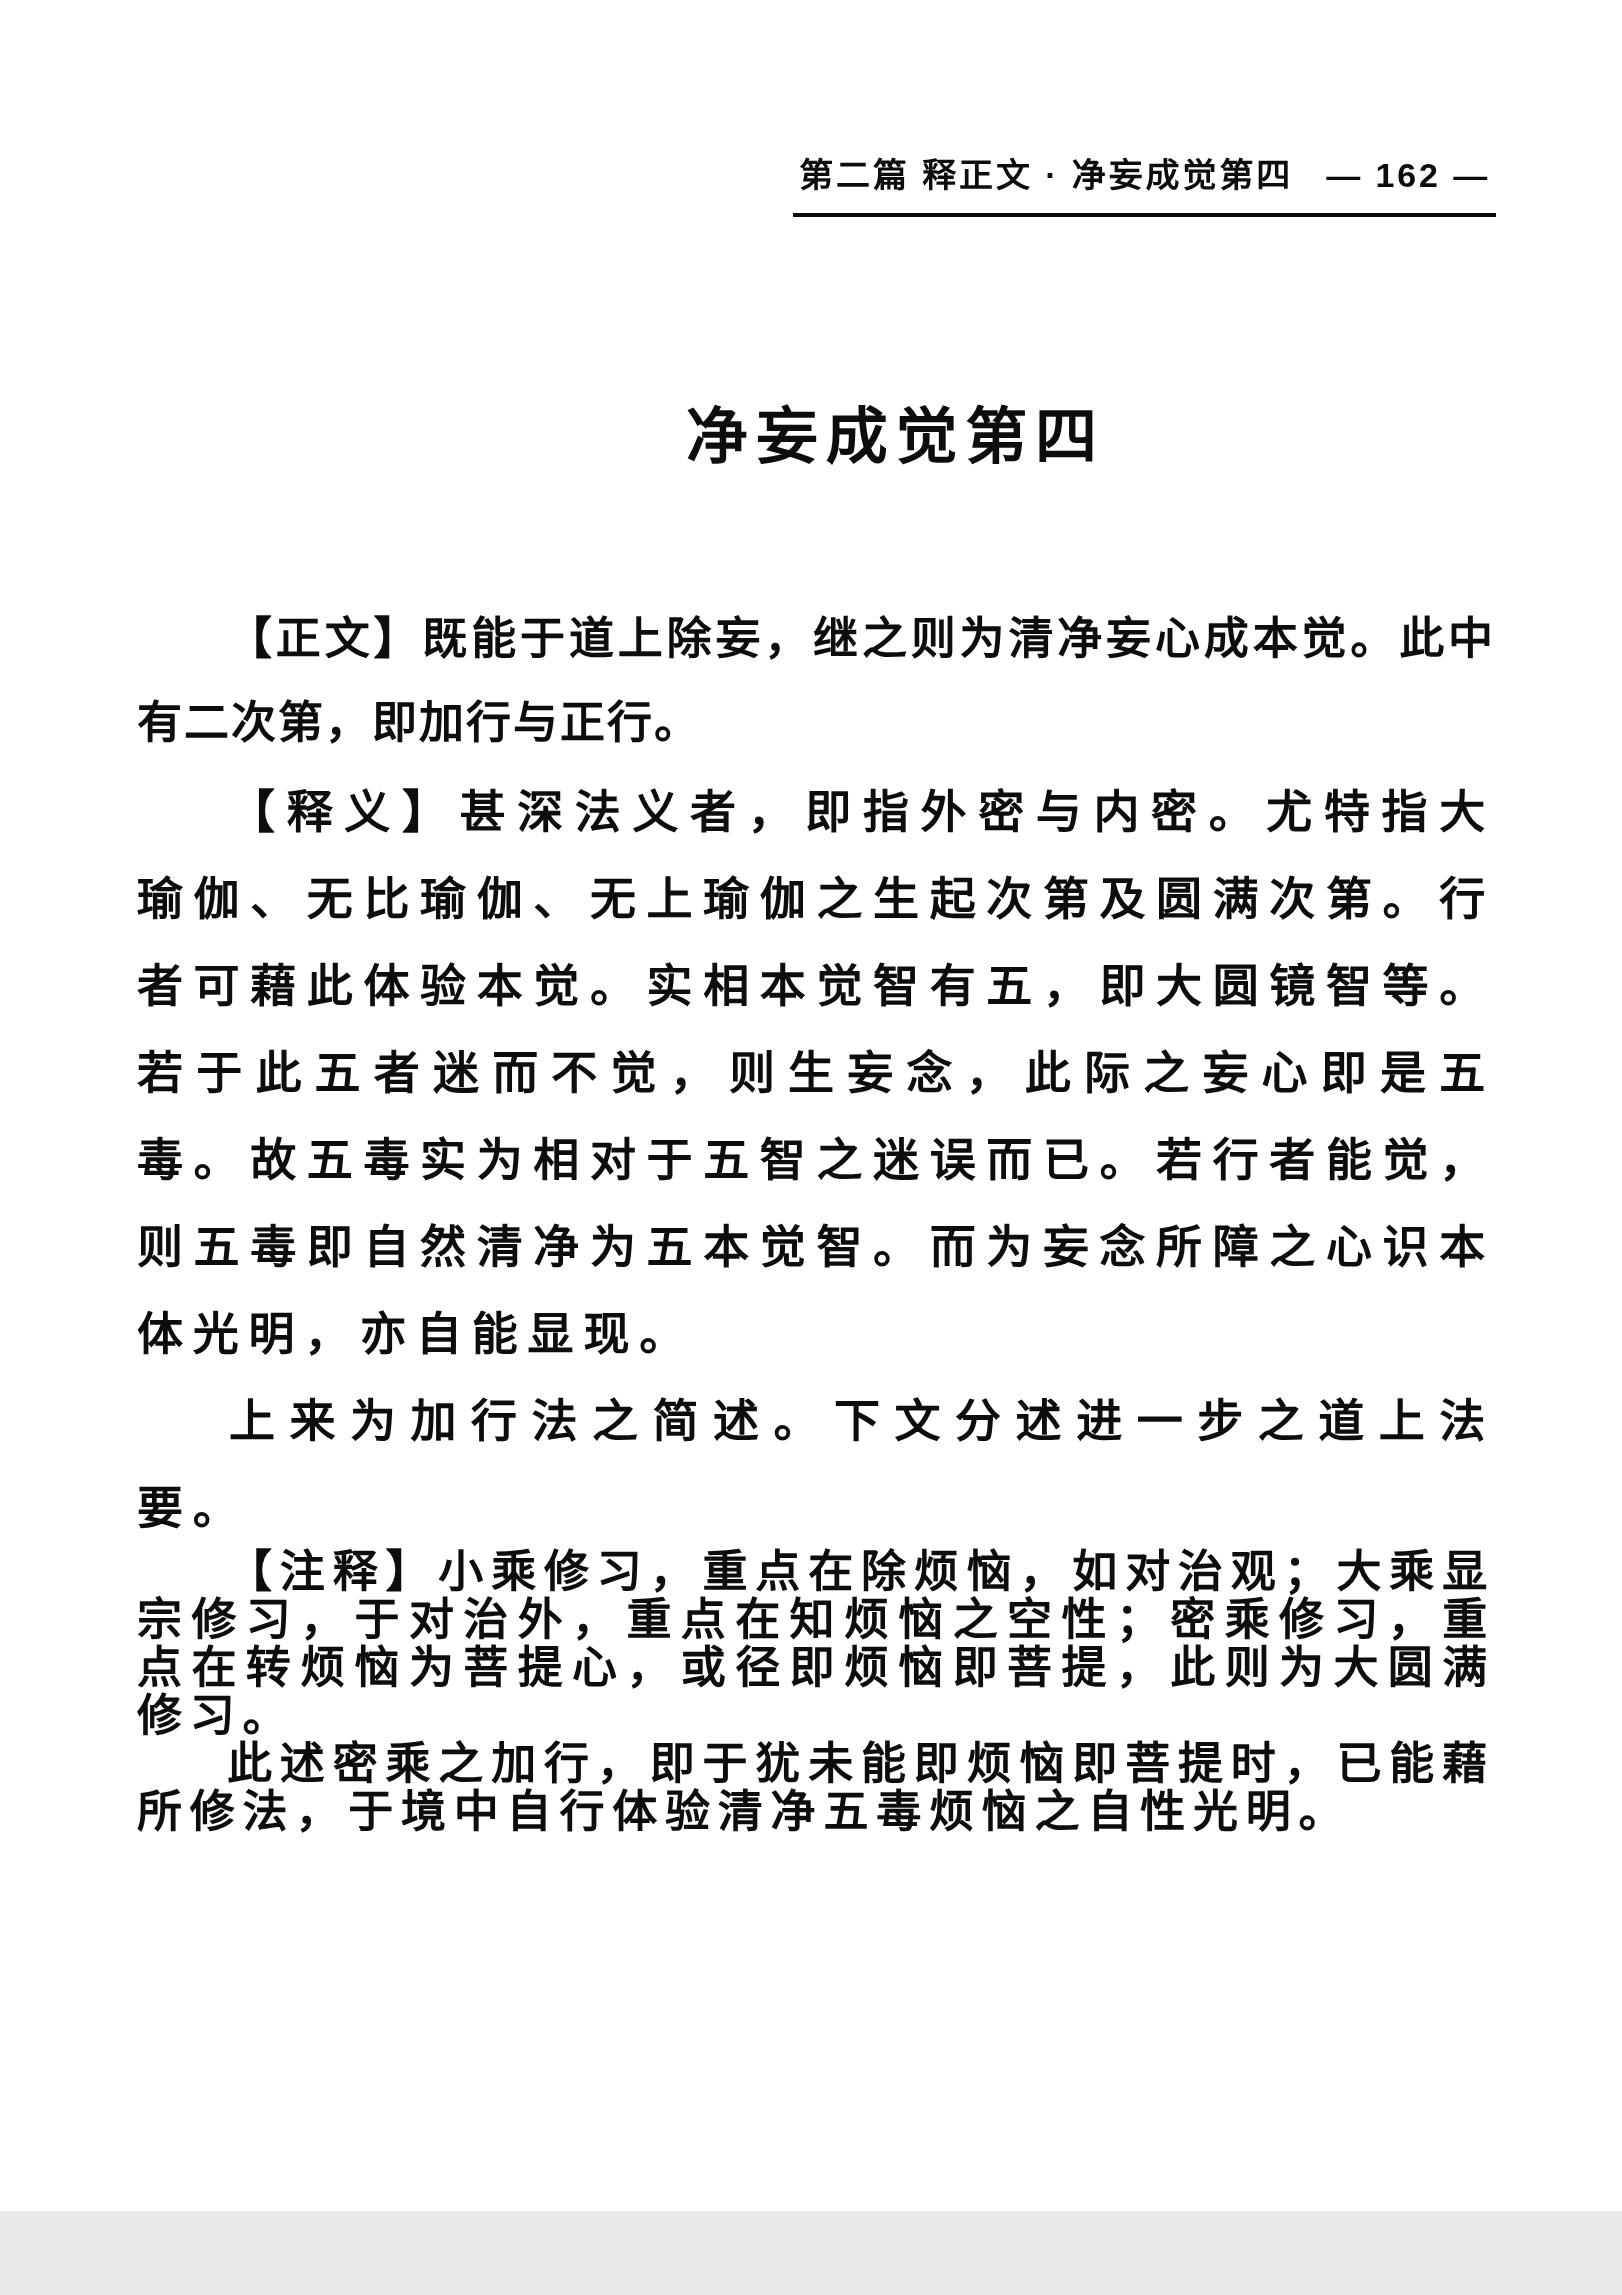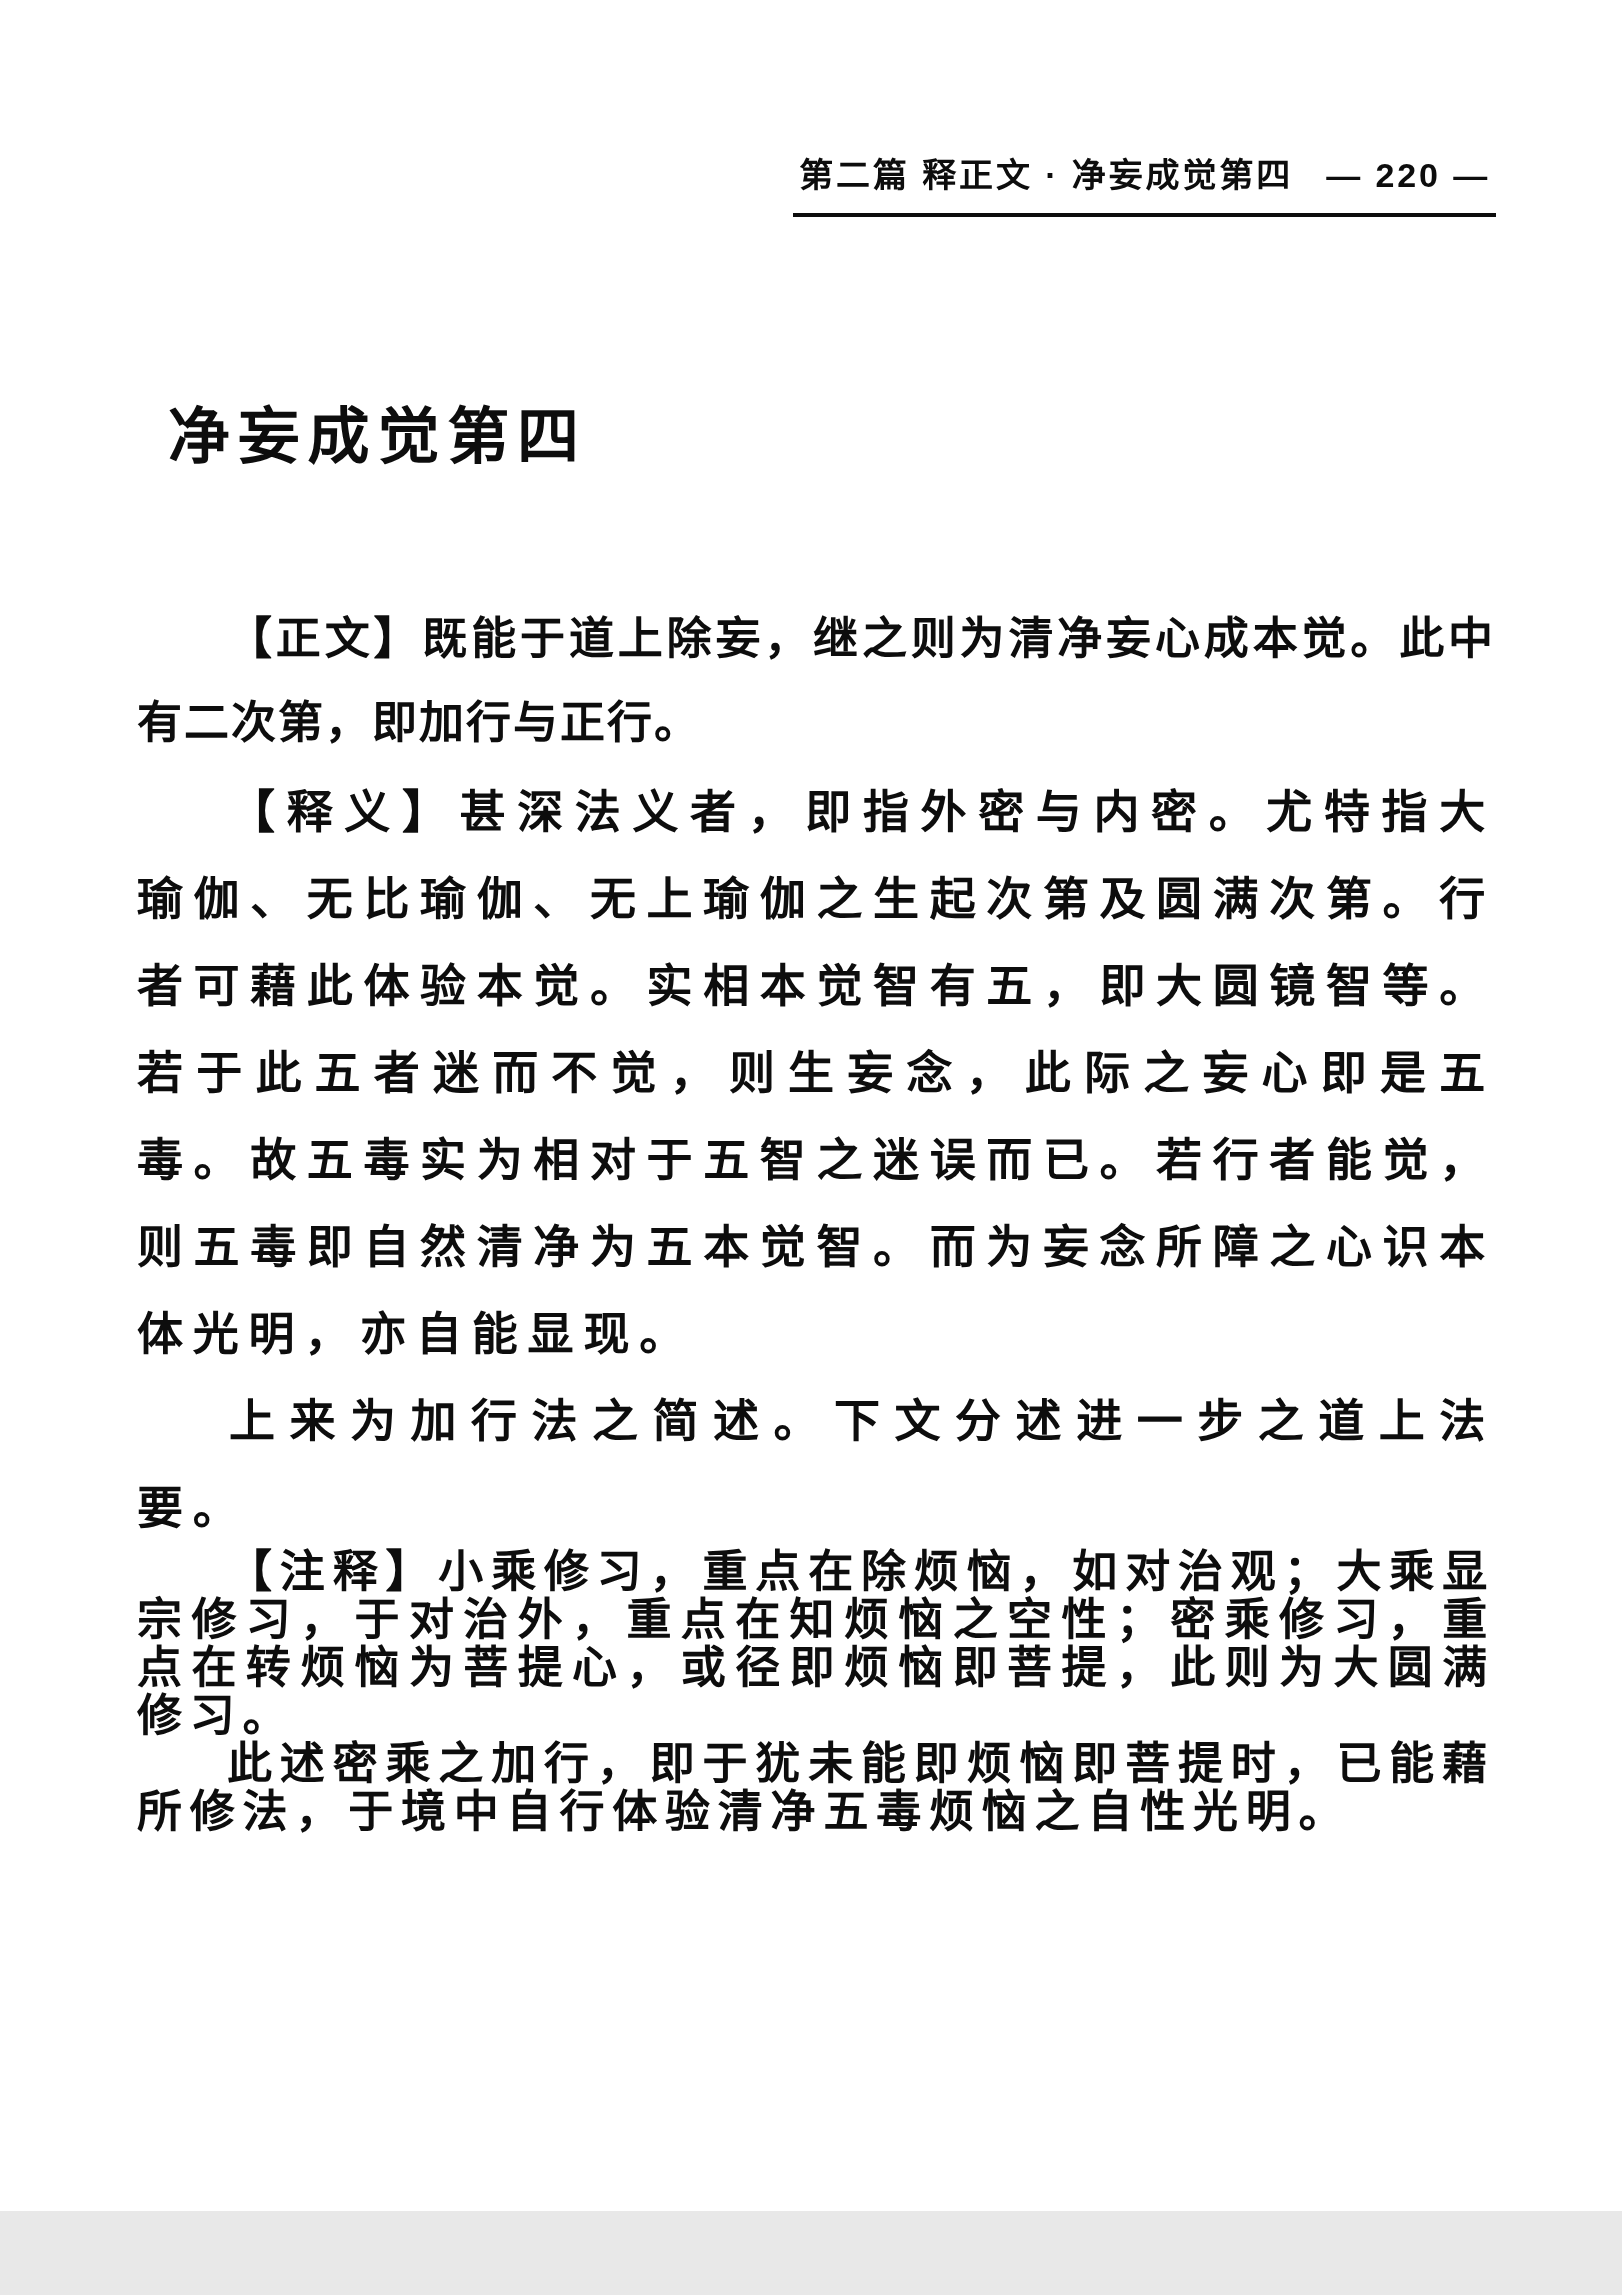--- a/index.html
+++ b/index.html
@@ -28,20 +28,21 @@
     border-bottom:4.9px solid #0d0d0d;
     font-family:"Liberation Sans", sans-serif;
   }
   .chapter-title{
     margin:181px 0 0 168px;
     font-size:62px;
     line-height:78px;
     font-weight:900;
     letter-spacing:7.8px;
     font-family:"Liberation Sans", sans-serif;
+    text-align:center;
   }
   .body-text{
     margin:125px 129px 0 137px;
     width:1358px;
   }
   .body-text p{
     margin:0;
     padding:0;
     text-indent:2em;
     text-align:justify;
@@ -69,21 +70,21 @@
   }
 </style>
 </head>
 <body>
 
 <div class="page">
 
   <div class="running-head">
     <div class="running-head-inner">
       <span>第二篇  释正文 · 净妄成觉第四</span>
-      <span>—  220  —</span>
+      <span>—  162  —</span>
     </div>
   </div>
 
   <h1 class="chapter-title">净妄成觉第四</h1>
 
   <div class="body-text">
     <p class="zhengwen">【正文】既能于道上除妄，继之则为清净妄心成本觉。此中有二次第，即加行与正行。</p>
     <p class="shiyi">【释义】甚深法义者，即指外密与内密。尤特指大瑜伽、无比瑜伽、无上瑜伽之生起次第及圆满次第。行者可藉此体验本觉。实相本觉智有五，即大圆镜智等。若于此五者迷而不觉，则生妄念，此际之妄心即是五毒。故五毒实为相对于五智之迷误而已。若行者能觉，则五毒即自然清净为五本觉智。而为妄念所障之心识本体光明，亦自能显现。</p>
     <p class="shiyi">上来为加行法之简述。下文分述进一步之道上法要。</p>
     <p class="zhushi">【注释】小乘修习，重点在除烦恼，如对治观；大乘显宗修习，于对治外，重点在知烦恼之空性；密乘修习，重点在转烦恼为菩提心，或径即烦恼即菩提，此则为大圆满修习。</p>

